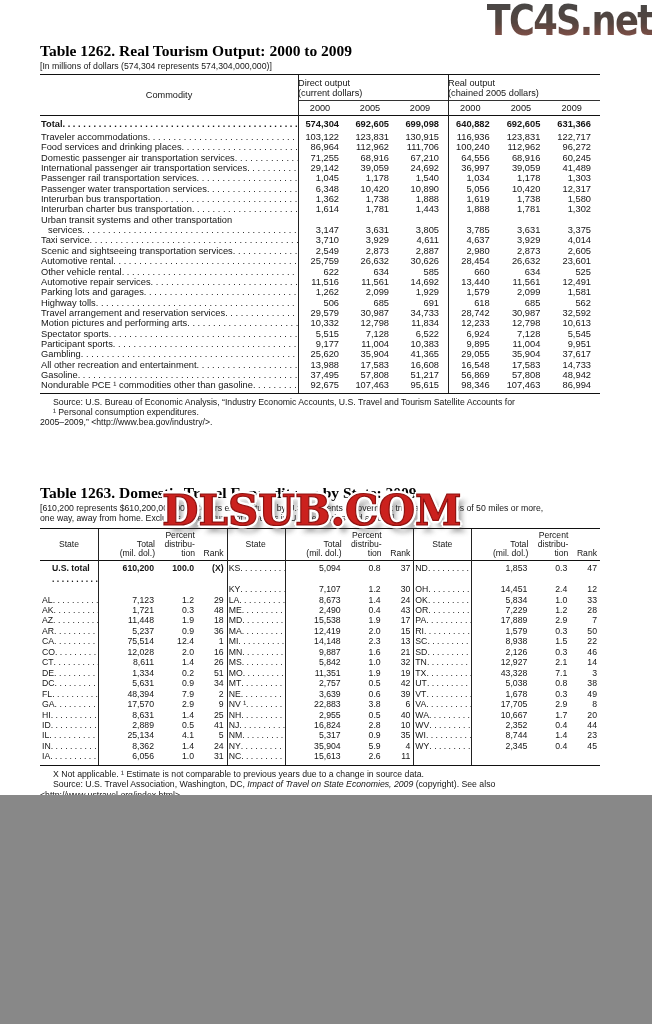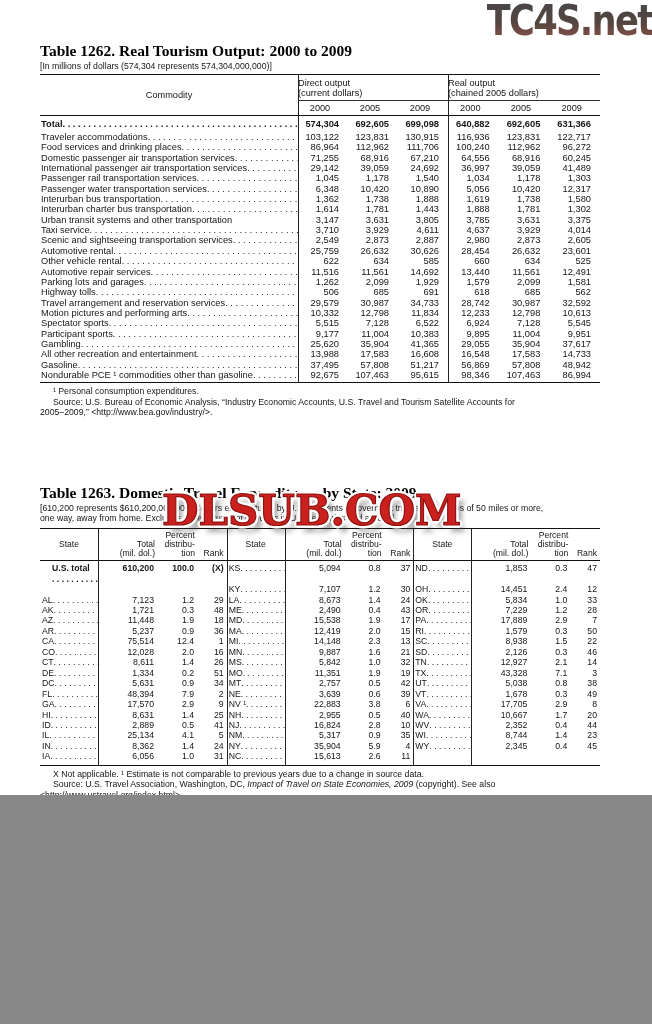--- a/index.html
+++ b/index.html
@@ -213,20 +213,24 @@
             <div class="c num">1,614</div>
             <div class="c num">1,781</div>
             <div class="c num">1,443</div>
             <div class="c num">1,888</div>
             <div class="c num">1,781</div>
             <div class="c num">1,302</div>
           </div>
           <div class="r62 two">
             <div class="c lbl two">
               <div class="l1">Urban transit systems and other transportation</div>
+              <div class="lf">
+                <span class="txt ind">services</span>
+                <span class="dots"></span>
+              </div>
             </div>
             <div class="c num">3,147</div>
             <div class="c num">3,631</div>
             <div class="c num">3,805</div>
             <div class="c num">3,785</div>
             <div class="c num">3,631</div>
             <div class="c num">3,375</div>
           </div>
           <div class="r62">
             <div class="c lbl">
@@ -405,22 +409,22 @@
             <div class="c num">107,463</div>
             <div class="c num">95,615</div>
             <div class="c num">98,346</div>
             <div class="c num">107,463</div>
             <div class="c num">86,994</div>
           </div>
         </div>
     </div>
 
     <div class="fnotes">
+      <div class="in">Source: U.S. Bureau of Economic Analysis, “Industry Economic Accounts, U.S. Travel and Tourism Satellite Accounts for</div>
       <div class="in">¹ Personal consumption expenditures.</div>
-      <div class="in">Source: U.S. Bureau of Economic Analysis, “Industry Economic Accounts, U.S. Travel and Tourism Satellite Accounts for</div>
       <div>2005–2009,” &lt;http://www.bea.gov/industry/&gt;.</div>
     </div>
   </section>
 
   <section class="tblock" id="t1263">
     <h2 class="ttitle">Table 1263. Domestic Travel Expenditures by State: 2009</h2>
     <div class="hnote">
       <div>[610,200 represents $610,200,000,000. Covers expenditures by U.S. residents on overnight trips and day trips of 50 miles or more,</div>
       <div>one way, away from home. Excludes expenditures of travelers in U.S. territories and abroad]</div>
     </div>

